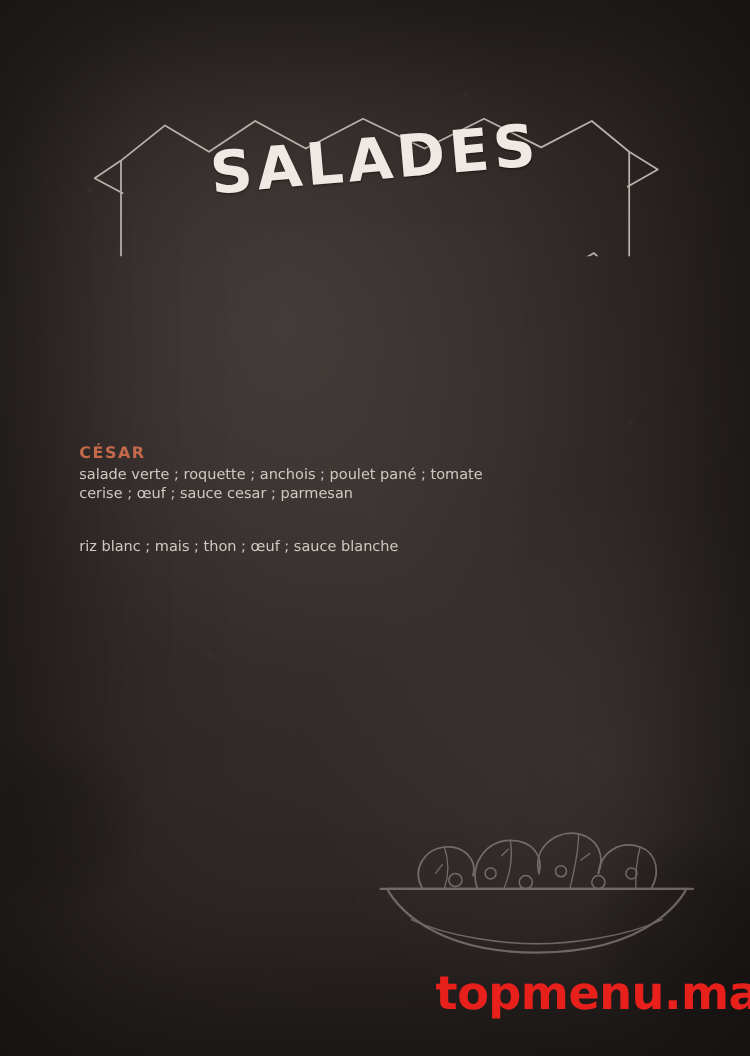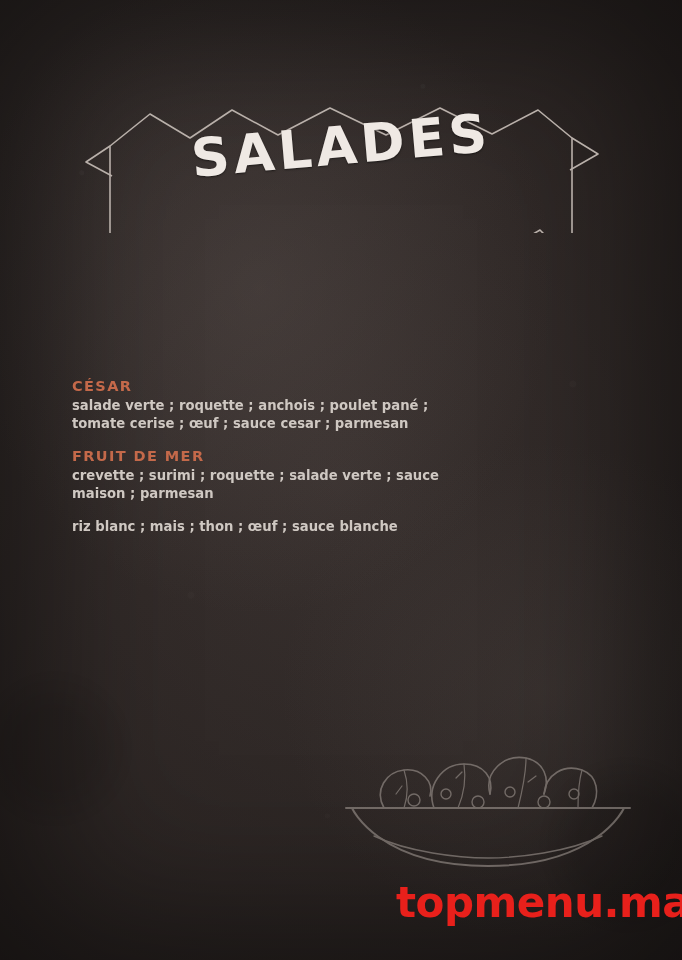--- a/index.html
+++ b/index.html
@@ -68,21 +68,21 @@
     font-size: 53px;
     letter-spacing: 4px;
     transform: rotate(-5deg);
     text-shadow: 0 1px 2px rgba(0,0,0,0.5);
   }
 
   
   .menu {
     position: absolute;
     left: 72px;
-    top: 378px;
+    top: 404px;
     width: 590px;
   }
   .item {
     position: relative;
     margin-bottom: 15px;
   }
   .item-row {
     display: flex;
     align-items: flex-start;
     justify-content: space-between;
@@ -95,21 +95,21 @@
     font-size: 14.5px;
     font-weight: bold;
     letter-spacing: 1.4px;
     text-transform: uppercase;
     margin-bottom: 3px;
   }
   .item-desc {
     color: #cfc8c2;
     font-size: 13.2px;
     line-height: 1.36;
-    font-weight: 700;
+    font-weight: 400;
     max-width: 375px;
   }
   .item-price {
     color: #c4694a;
     font-size: 23px;
     font-weight: bold;
     letter-spacing: 0.5px;
     white-space: nowrap;
     padding-top: 10px;
     min-width: 92px;
@@ -161,24 +161,20 @@
       <div class="item-row">
         <div class="item-left">
           <div class="item-name">CÉSAR</div>
           <div class="item-desc">salade verte ; roquette ; anchois ; poulet pané ; tomate cerise ; œuf ; sauce cesar ; parmesan</div>
         </div>
       </div>
     </div>
 
     <div class="item">
       <div class="item-row">
-        <div class="item-left">
-          <div class="item-name">FRUIT DE MER</div>
-          <div class="item-desc">crevette ; surimi ; roquette ; salade verte ; sauce maison ; parmesan</div>
-        </div>
       </div>
     </div>
 
     <div class="item">
       <div class="item-row">
         <div class="item-left">
           <div class="item-desc">riz blanc ; mais ; thon ; œuf ; sauce blanche</div>
         </div>
       </div>
     </div>

